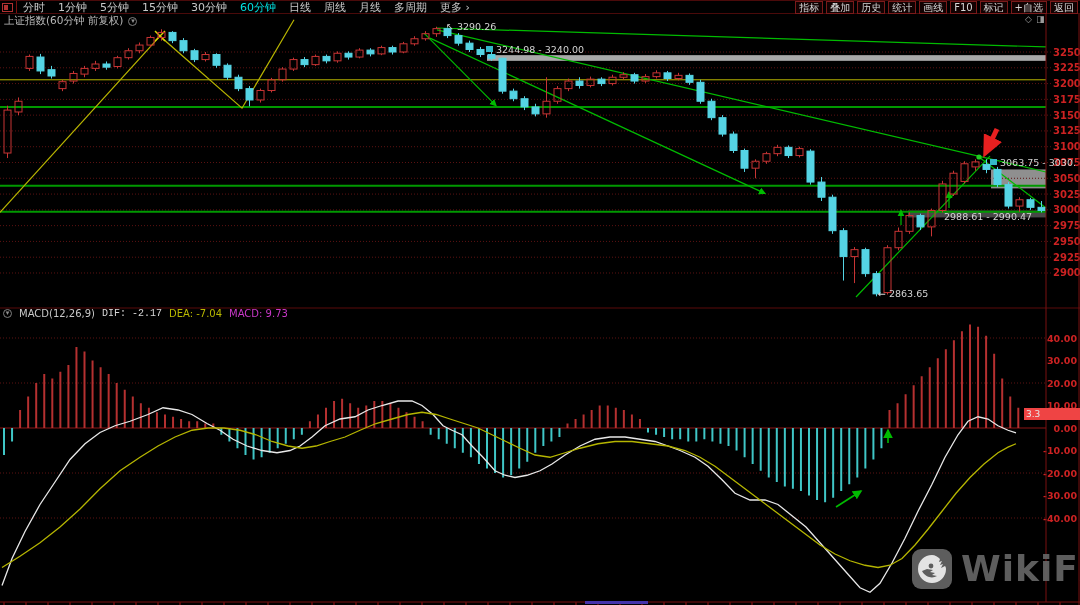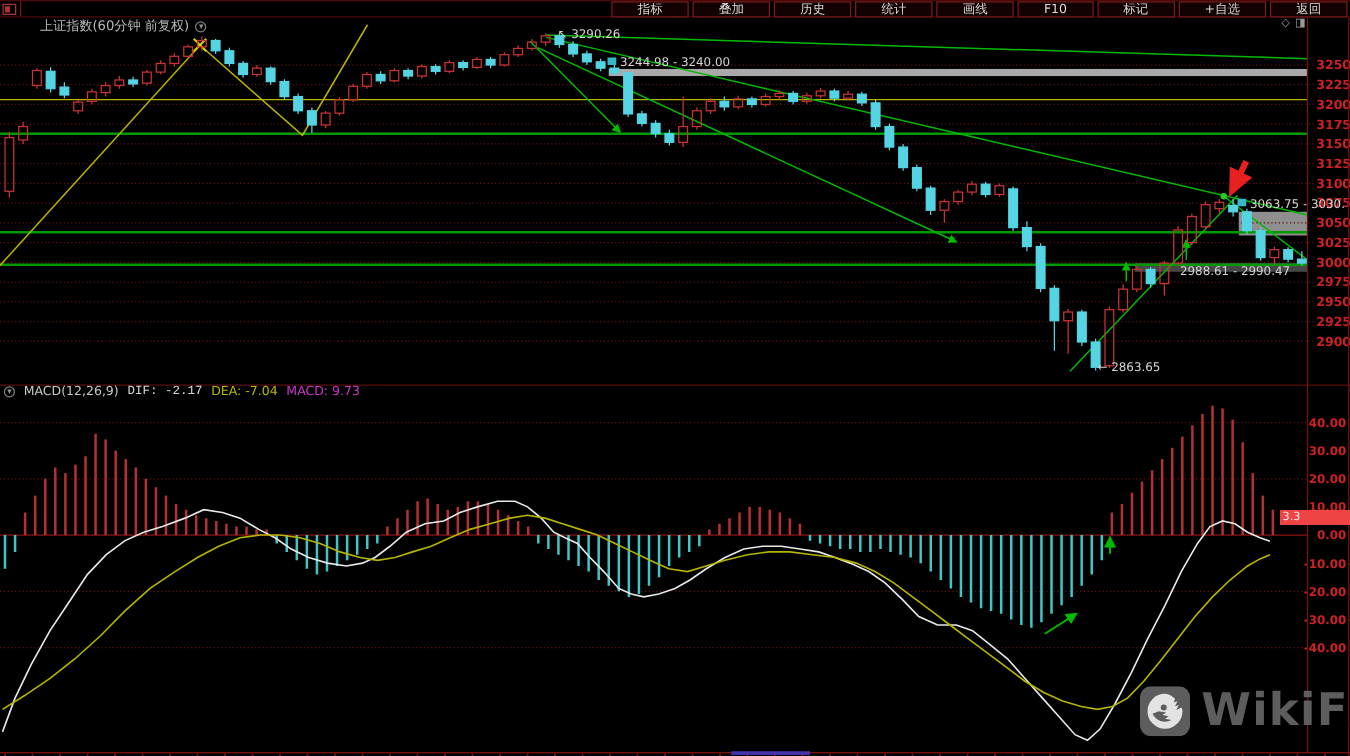--- a/index.html
+++ b/index.html
@@ -10,23 +10,23 @@
     border-top:1px solid #4a0a0a;border-bottom:1px solid #4a0a0a;display:flex;align-items:center;
     font-size:11px;color:#c8c8c8;z-index:5;}
   .tb-mode{width:11px;height:9px;border:1px solid #b03030;margin:0 3px 0 2px;position:relative;}
   .tb-mode::after{content:"";position:absolute;left:1px;top:1px;width:4px;height:5px;background:#b03030;}
   .tb-sep{width:1px;height:12px;background:#7a1010;margin-right:6px;}
   .tf-list{display:flex;gap:13px;align-items:center;}
   .tf-item{cursor:default;white-space:nowrap;}
   .tf-item.active{color:#00e0e0;}
   .tb-right{margin-left:auto;display:flex;gap:3px;align-items:center;padding-right:2px;}
   .tb-btn{border:1px solid #7a1a1a;background:#120202;color:#d8d8d8;font-size:10px;
-    line-height:11px;padding:0 20px;white-space:nowrap;}
+    line-height:11px;padding:0 3px;white-space:nowrap;}
   .title-row{position:absolute;left:4px;top:14px;display:flex;align-items:center;gap:5px;
-    font-size:10.5px;color:#b8b8b8;z-index:4;margin-left:28px;}
+    font-size:10.5px;color:#b8b8b8;z-index:4;}
   .circ-icon{display:inline-block;width:9px;height:9px;border:1px solid #808080;border-radius:50%;
     color:#909090;font-size:7px;line-height:7px;text-align:center;}
   .corner-icons{position:absolute;left:1025px;top:14px;display:flex;gap:4px;color:#9a9a9a;
     font-size:9px;z-index:4;}
   .macd-header{position:absolute;left:3px;top:308px;display:flex;align-items:center;gap:7px;
     font-size:10px;z-index:4;}
   .mh-name{color:#c8c8c8;text-align:center;}
   .mh-dif{color:#d8d8d8;font-family:Liberation Mono, monospace;}
   .mh-dea{color:#b8b800;}
   .mh-macd{color:#c838c8;}
@@ -621,20 +621,33 @@
         <line x1="1016" y1="602" x2="1016" y2="605" stroke="#6a0e0e" stroke-width="1.5"></line>
         <line x1="1038" y1="602" x2="1038" y2="605" stroke="#6a0e0e" stroke-width="1.5"></line>
         <line x1="1060" y1="602" x2="1060" y2="605" stroke="#6a0e0e" stroke-width="1.5"></line>
         <rect x="585" y="601" width="63" height="3" fill="#4433aa"></rect>
       </g>
     </svg>
 
   <div class="toolbar">
     <span class="tb-mode"></span>
     <span class="tb-sep"></span>
+    <nav class="tf-list" id="tf-list">
+        <span class="tf-item">分时</span>
+        <span class="tf-item">1分钟</span>
+        <span class="tf-item">5分钟</span>
+        <span class="tf-item">15分钟</span>
+        <span class="tf-item">30分钟</span>
+        <span class="tf-item active">60分钟</span>
+        <span class="tf-item">日线</span>
+        <span class="tf-item">周线</span>
+        <span class="tf-item">月线</span>
+        <span class="tf-item">多周期</span>
+        <span class="tf-item">更多 ›</span>
+      </nav>
     <div class="tb-right" id="tb-right">
         <span class="tb-btn">指标</span>
         <span class="tb-btn">叠加</span>
         <span class="tb-btn">历史</span>
         <span class="tb-btn">统计</span>
         <span class="tb-btn">画线</span>
         <span class="tb-btn">F10</span>
         <span class="tb-btn">标记</span>
         <span class="tb-btn">+自选</span>
         <span class="tb-btn">返回</span>

